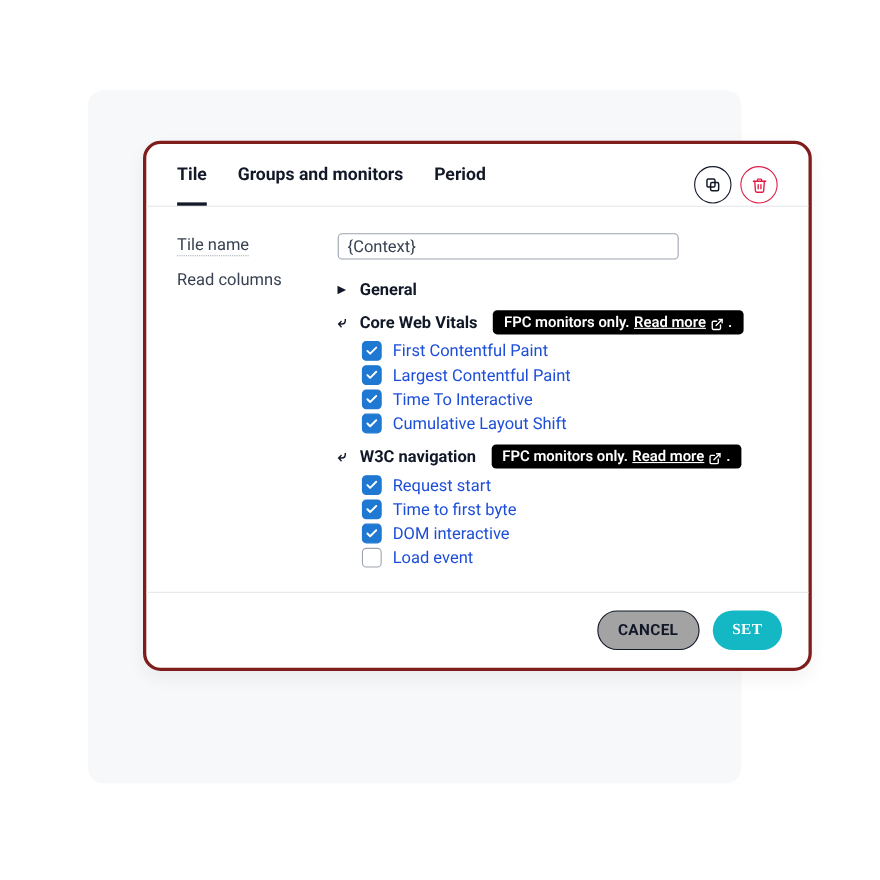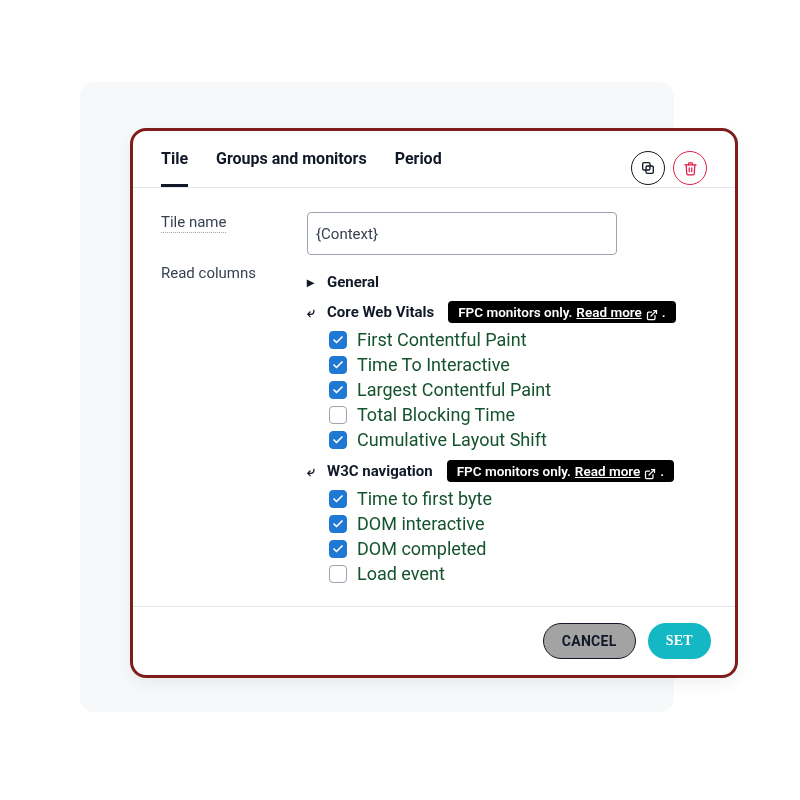--- a/index.html
+++ b/index.html
@@ -51,21 +51,21 @@
   }
   .row { display:flex; margin-bottom:8px; }
   .labelcol { width:146px; flex-shrink:0; }
   .lbl-under {
     color:#374151; font-size:15px;
     border-bottom:1px dotted #9ca3af;
     display:inline-block; padding-bottom:1px;
   }
   .lbl-plain { color:#374151; font-size:15px; }
   .txtin {
-    width:310px; height:43px;
+    width:310px; height:24px;
     border:1px solid #9ca3af; border-radius:4px;
     font-size:15px; color:#374151; padding:2px 8px;
     font-family:inherit;
   }
   .tree { width:100%; }
   .gh {
     display:flex; align-items:center; gap:6px;
     font-size:15px; font-weight:700; color:#111827;
     margin:10px 0 6px 0;
   }
@@ -78,21 +78,21 @@
     font-size:13.5px; font-weight:600;
     padding:3px 10px; border-radius:4px;
     display:inline-flex; align-items:flex-end; gap:4px;
     margin-left:8px; white-space:nowrap;
   }
   .badge .rm { text-decoration:underline; cursor:pointer; }
   .badge .ext { width:12px; height:12px; display:inline-block; }
   .chk {
     display:flex; align-items:center; gap:10px;
     margin:4px 0 4px 22px;
-    font-size:18px; color:#14532d;
+    font-size:15px; color:#1d4ed8;
   }
   .box {
     width:18px; height:18px; border-radius:4px;
     border:1.5px solid #9ca3af; display:flex; align-items:center; justify-content:center;
     cursor:pointer; background:#fff; flex-shrink:0;
   }
   .box.on { background:#1f78d1; border-color:#1f78d1; }
   .box.on svg { display:block; }
   .box svg { display:none; }
 
@@ -187,35 +187,29 @@
                 </svg>
             </span>
             <span>First Contentful Paint</span>
           </div>
           <div class="chk">
             <span class="box on">
               <svg width="12" height="12" viewBox="0 0 24 24" fill="none" stroke="#fff" stroke-width="3.5" stroke-linecap="round" stroke-linejoin="round">
                   <polyline points="20 6 9 17 4 12"></polyline>
                 </svg>
             </span>
+            <span>Largest Contentful Paint</span>
+          </div>
+          <div class="chk">
+            <span class="box on">
+              <svg width="12" height="12" viewBox="0 0 24 24" fill="none" stroke="#fff" stroke-width="3.5" stroke-linecap="round" stroke-linejoin="round">
+                  <polyline points="20 6 9 17 4 12"></polyline>
+                </svg>
+            </span>
             <span>Time To Interactive</span>
-          </div>
-          <div class="chk">
-            <span class="box on">
-              <svg width="12" height="12" viewBox="0 0 24 24" fill="none" stroke="#fff" stroke-width="3.5" stroke-linecap="round" stroke-linejoin="round">
-                  <polyline points="20 6 9 17 4 12"></polyline>
-                </svg>
-            </span>
-            <span>Largest Contentful Paint</span>
-          </div>
-          <div class="chk">
-            <span class="box">
-              
-            </span>
-            <span>Total Blocking Time</span>
           </div>
           <div class="chk">
             <span class="box on">
               <svg width="12" height="12" viewBox="0 0 24 24" fill="none" stroke="#fff" stroke-width="3.5" stroke-linecap="round" stroke-linejoin="round">
                   <polyline points="20 6 9 17 4 12"></polyline>
                 </svg>
             </span>
             <span>Cumulative Layout Shift</span>
           </div>
 
@@ -235,37 +229,37 @@
                 <span>.</span>
             </span>
           </div>
 
           <div class="chk">
             <span class="box on">
               <svg width="12" height="12" viewBox="0 0 24 24" fill="none" stroke="#fff" stroke-width="3.5" stroke-linecap="round" stroke-linejoin="round">
                   <polyline points="20 6 9 17 4 12"></polyline>
                 </svg>
             </span>
+            <span>Request start</span>
+          </div>
+          <div class="chk">
+            <span class="box on">
+              <svg width="12" height="12" viewBox="0 0 24 24" fill="none" stroke="#fff" stroke-width="3.5" stroke-linecap="round" stroke-linejoin="round">
+                  <polyline points="20 6 9 17 4 12"></polyline>
+                </svg>
+            </span>
             <span>Time to first byte</span>
           </div>
           <div class="chk">
             <span class="box on">
               <svg width="12" height="12" viewBox="0 0 24 24" fill="none" stroke="#fff" stroke-width="3.5" stroke-linecap="round" stroke-linejoin="round">
                   <polyline points="20 6 9 17 4 12"></polyline>
                 </svg>
             </span>
             <span>DOM interactive</span>
-          </div>
-          <div class="chk">
-            <span class="box on">
-              <svg width="12" height="12" viewBox="0 0 24 24" fill="none" stroke="#fff" stroke-width="3.5" stroke-linecap="round" stroke-linejoin="round">
-                  <polyline points="20 6 9 17 4 12"></polyline>
-                </svg>
-            </span>
-            <span>DOM completed</span>
           </div>
           <div class="chk">
             <span class="box">
               
             </span>
             <span>Load event</span>
           </div>
 
         </div>
       </div>

